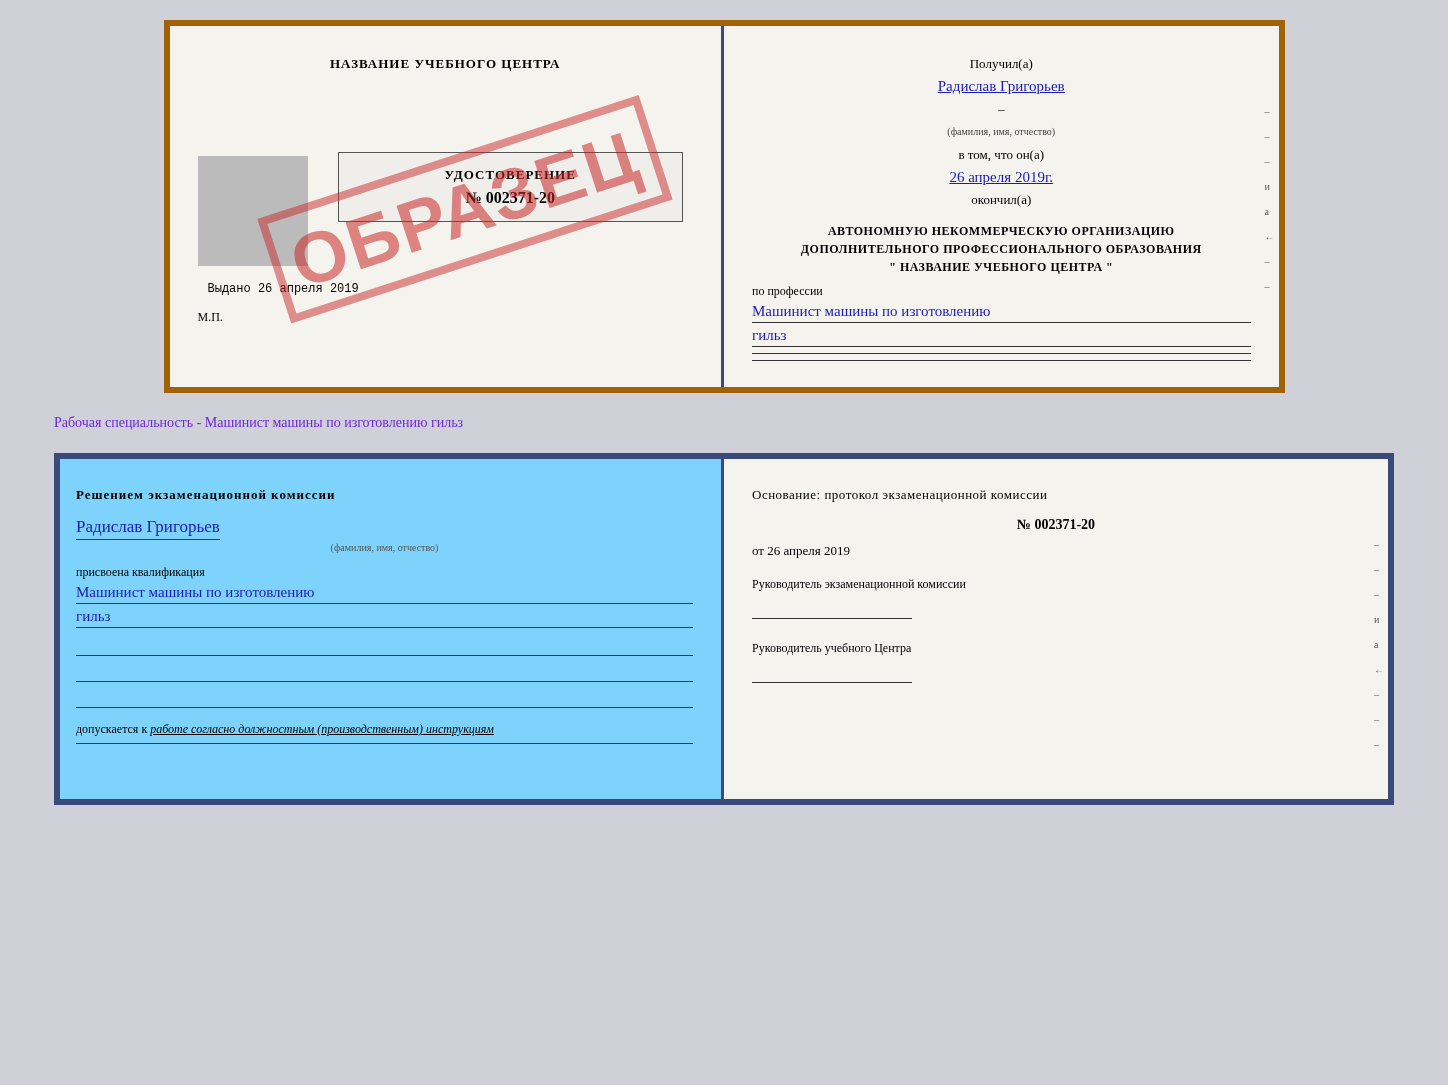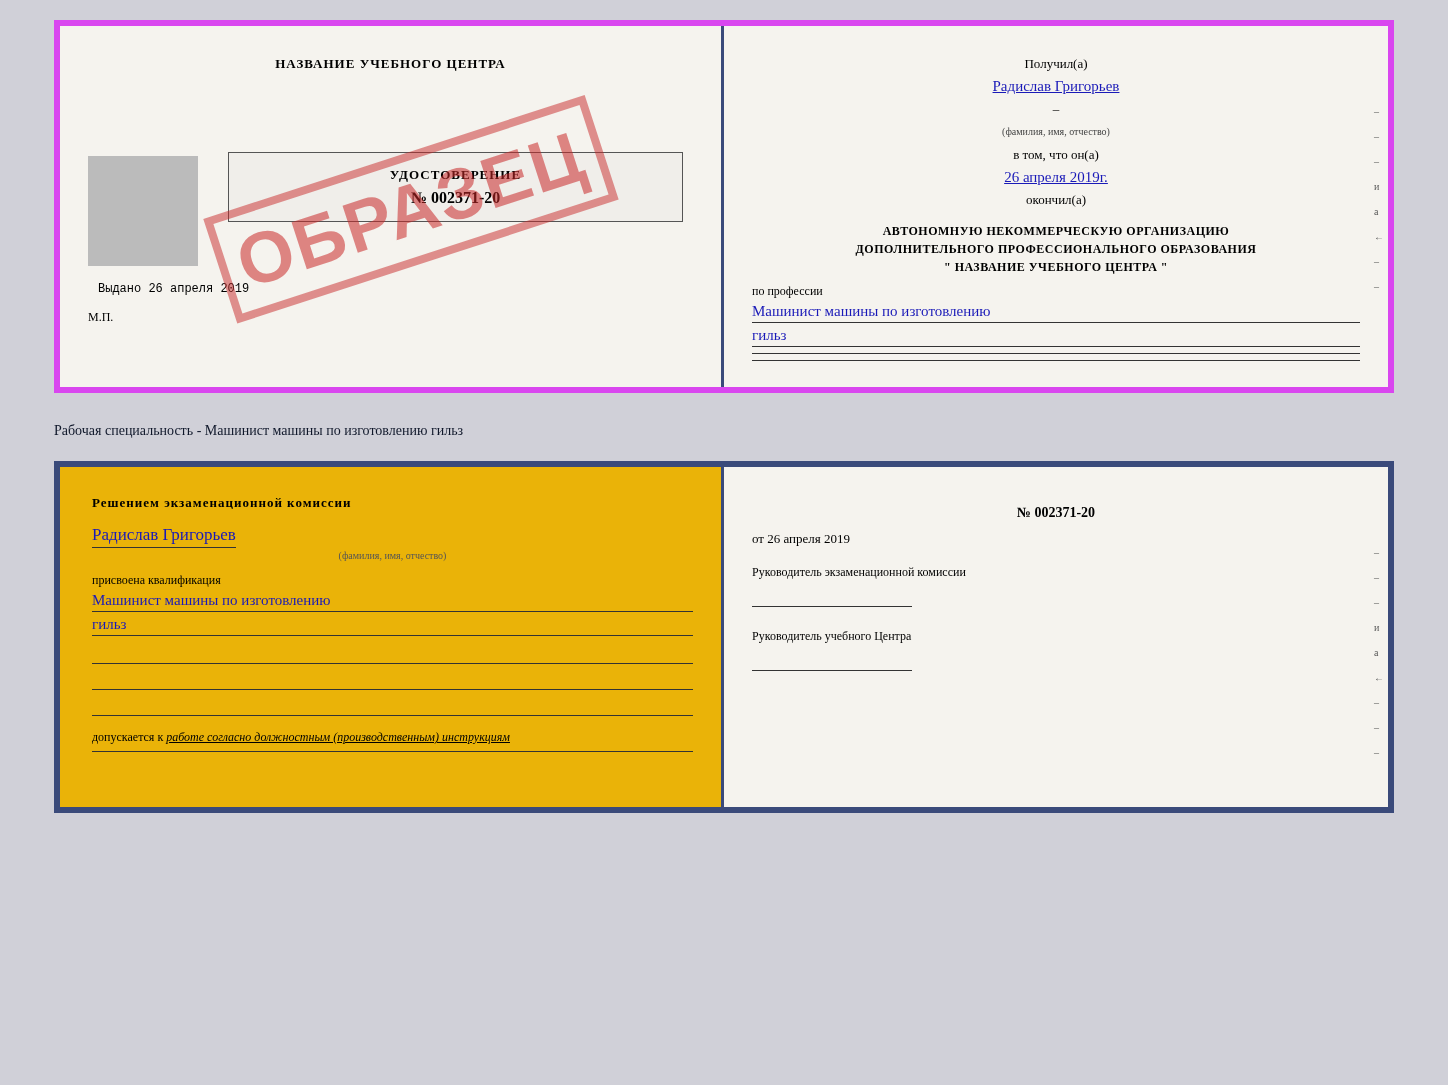--- a/index.html
+++ b/index.html
@@ -11,23 +11,23 @@
       display: flex;
       flex-direction: column;
       align-items: center;
       padding: 20px;
       gap: 18px;
     }
 
     
     .doc-top {
       display: flex;
-      width: 1340px;
+      width: 1121px;
       background: #f5f3ee;
-      border: 6px solid #d946ef;
+      border: 6px solid #a16207;
       position: relative;
     }
 
     .doc-top .left-page {
       width: 50%;
       border-right: 3px solid #3a4a7a;
       padding: 30px 28px 20px 28px;
       position: relative;
       min-height: 320px;
       background: #f5f3ee;
@@ -166,40 +166,39 @@
       flex-direction: column;
       gap: 14px;
       font-size: 10px;
       color: #555;
       padding-right: 4px;
     }
 
     
     .middle-label {
       font-size: 14px;
-      color: #0f172a;
+      color: #6d28d9;
       width: 1340px;
       padding: 4px 0;
-      margin-top: 8px;
     }
 
     
     .doc-bottom {
       display: flex;
       width: 1340px;
       background: #f5f3ee;
       border: 6px solid #3a4a7a;
       position: relative;
     }
 
     .doc-bottom .left-page {
       width: 50%;
       border-right: 3px solid #3a4a7a;
-      padding: 28px 28px 20px 32px;
-      background: #eab308;
+      padding: 28px 28px 20px 16px;
+      background: #7dd3fc;
       min-height: 340px;
       position: relative;
     }
 
     .doc-bottom .right-page {
       width: 50%;
       padding: 28px 28px 20px 28px;
       background: #f5f3ee;
       position: relative;
     }
@@ -399,20 +398,21 @@
 
     <div class="allow-text">
       <span>допускается к</span>
       <span class="italic-underline">работе согласно должностным (производственным) инструкциям</span>
     </div>
     <div class="dash-line" style="margin-top:6px;"></div>
   </div>
 
   <div class="right-page">
 
+    <div class="right-basis-title">Основание: протокол экзаменационной  комиссии</div>
 
     <div class="protocol-number">№  002371-20</div>
 
     <div class="protocol-date">
       <span>от</span>
       <span>26 апреля 2019</span>
     </div>
 
     <div class="signature-block">
       <div class="role">Руководитель экзаменационной комиссии</div>

